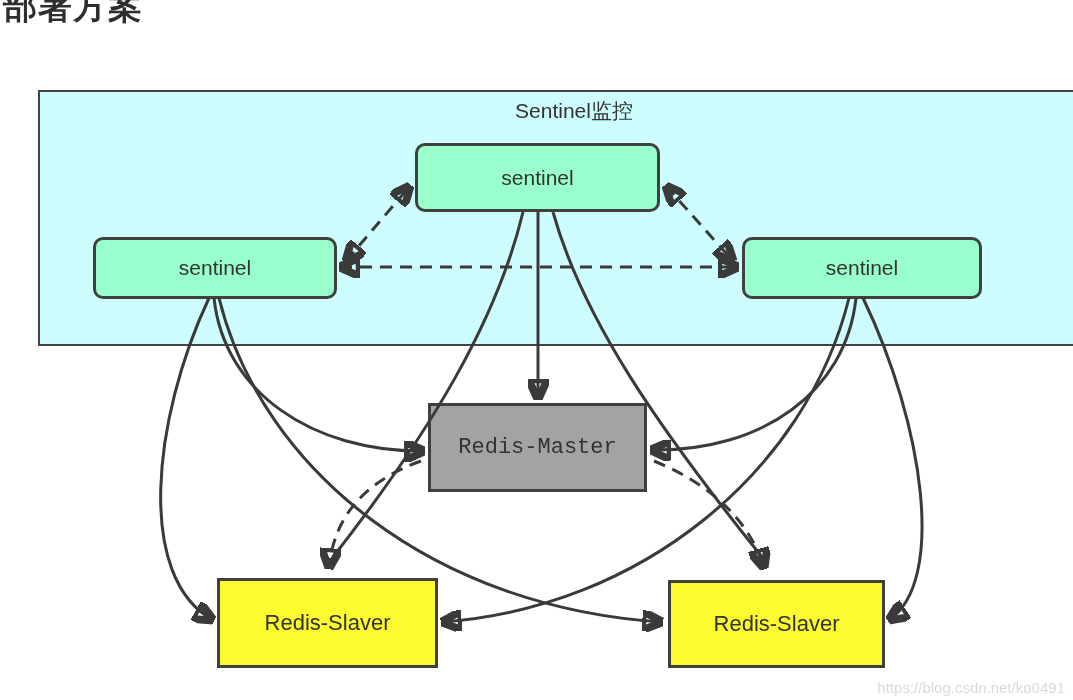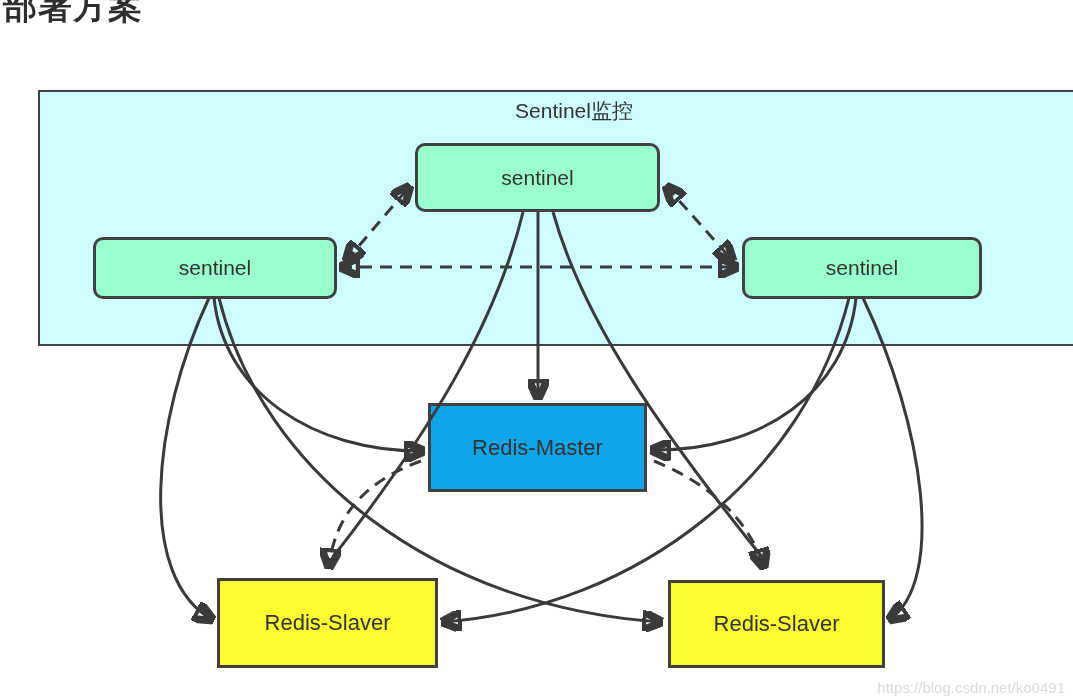--- a/index.html
+++ b/index.html
@@ -57,21 +57,21 @@
   </div>
 
   <div class="node rounded" id="n-sentinel-left" style="background-color: rgb(153, 255, 204);">
     <span>sentinel</span>
   </div>
 
   <div class="node rounded" id="n-sentinel-right" style="background-color: rgb(153, 255, 204);">
     <span>sentinel</span>
   </div>
 
-  <div class="node" id="n-master" style="background-color: #0ea5e9;">
+  <div class="node" id="n-master" style="background-color: #a3a3a3; font-family: Liberation Mono, monospace;">
     <span>Redis-Master</span>
   </div>
 
   <div class="node" id="n-slave-left" style="background-color: rgb(251, 251, 47);">
     <span>Redis-Slaver</span>
   </div>
 
   <div class="node" id="n-slave-right" style="background-color: rgb(251, 251, 47);">
     <span>Redis-Slaver</span>
   </div>

